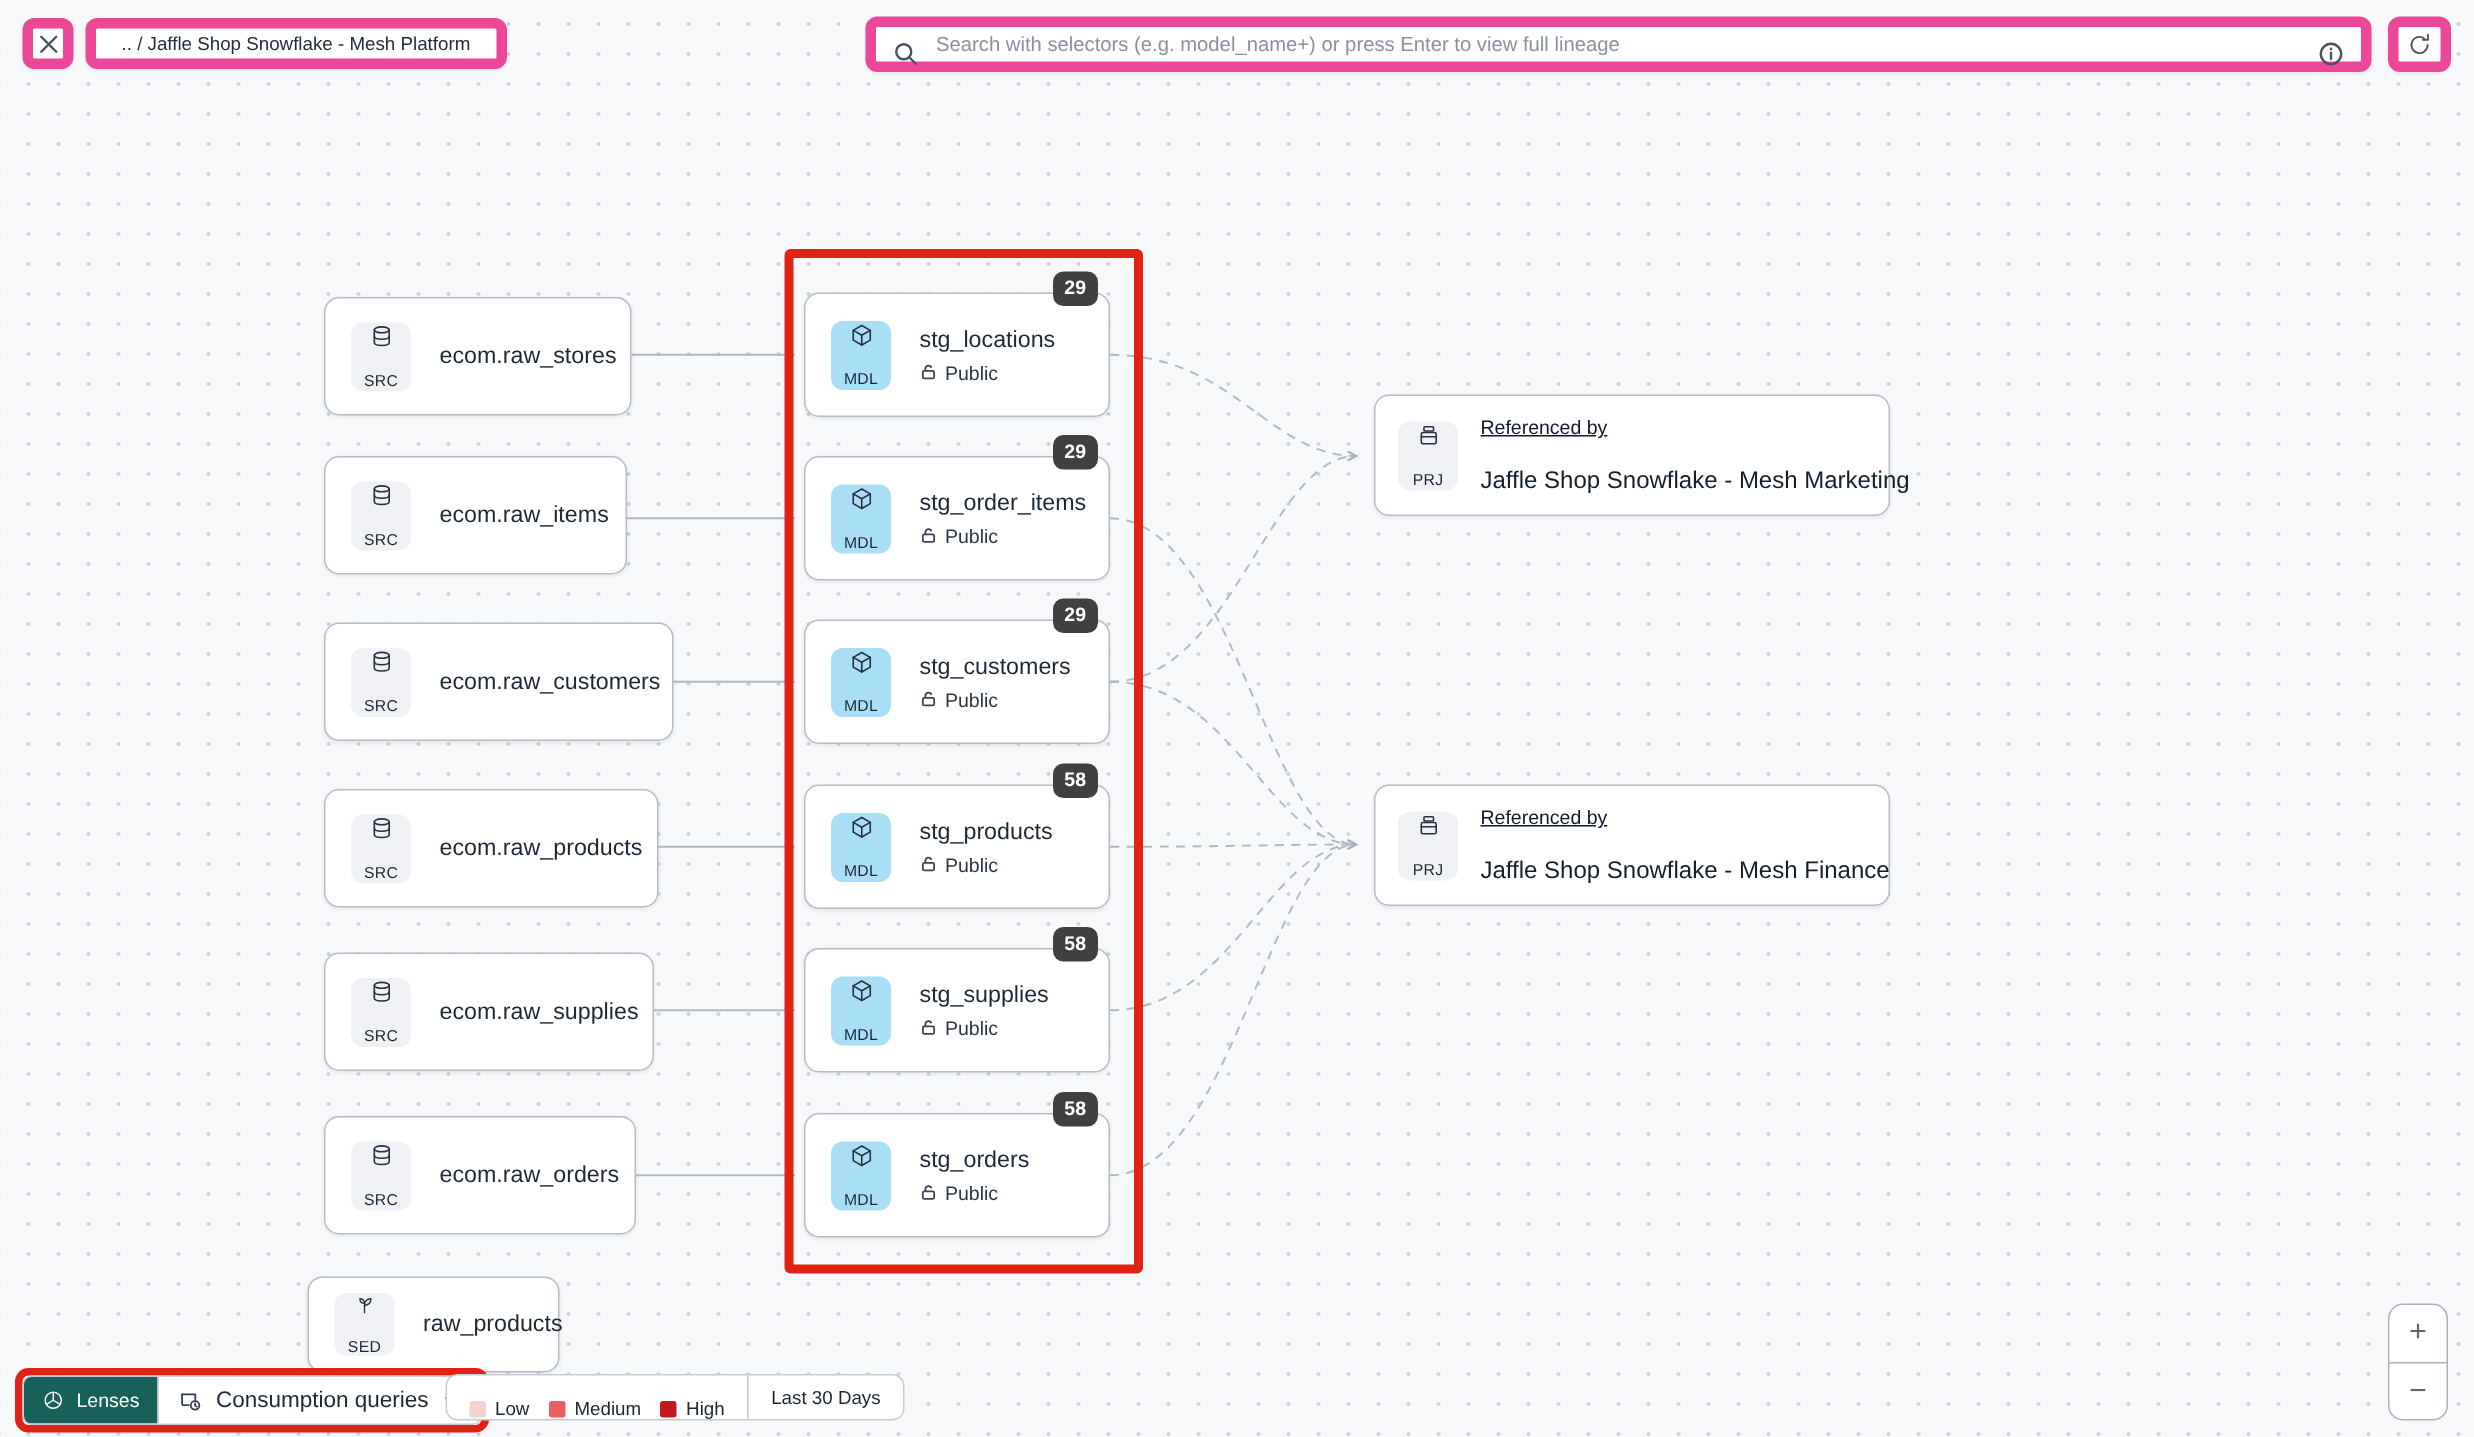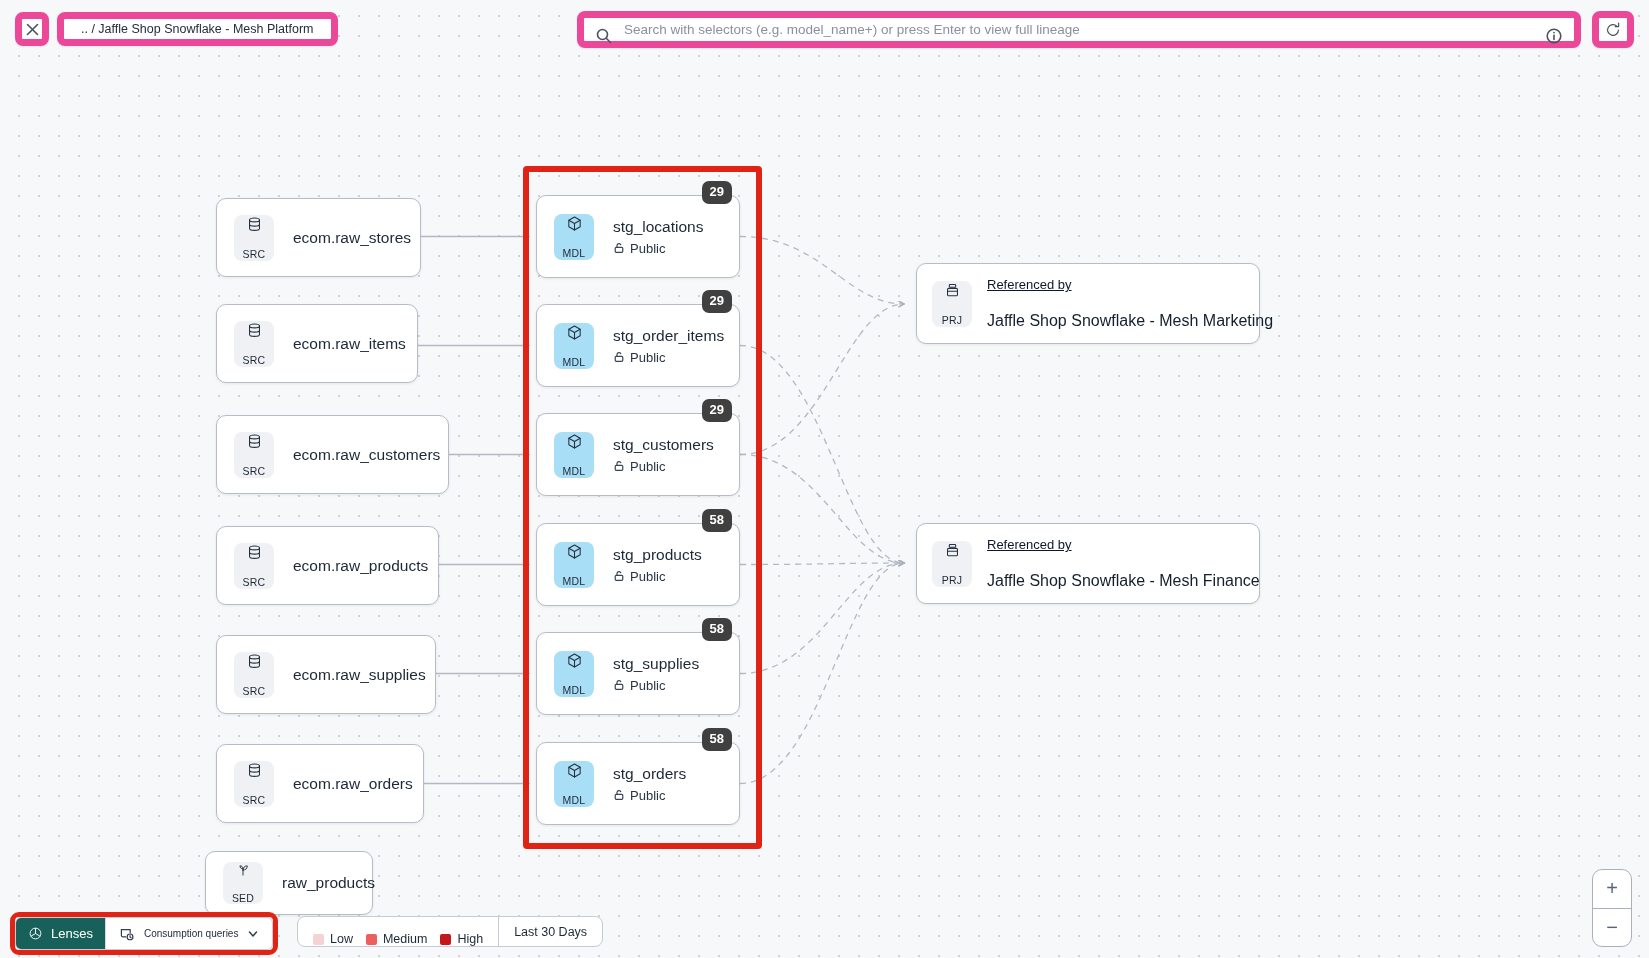--- a/index.html
+++ b/index.html
@@ -56,21 +56,21 @@
   .prj{padding-left:15px;gap:15px;}
   .prj-kicker{font-size:13px;color:#0f172a;text-decoration:underline;}
   .prj-name{font-size:16px;color:#141f2d;margin-top:20px;white-space:nowrap;}
   
   .sel-rect{position:absolute;border:6px solid #e02314;border-radius:4px;z-index:3;pointer-events:none;}
   
   .lens-wrap{position:absolute;left:10px;top:912px;border:5px solid #e02314;border-radius:9px;z-index:7;}
   .lens-seg{display:flex;background:#fff;border:1px solid #c6cbd4;border-radius:6px;overflow:hidden;height:31px;}
   .lens-btn{background:#18615a;color:#fff;display:flex;align-items:center;gap:8px;padding:0 12px;font-size:13px;cursor:pointer;}
   .lens-btn svg{stroke:#fff;fill:none;stroke-width:1.5;}
-  .lens-dd{display:flex;align-items:center;gap:9px;padding:0 13px;font-size:10px;color:#1d2836;cursor:pointer;border-left:1px solid #d4d8de;}
+  .lens-dd{display:flex;align-items:center;gap:9px;padding:0 13px;font-size:15px;color:#1d2836;cursor:pointer;border-left:1px solid #d4d8de;}
   .lens-dd svg{stroke:#333e4d;fill:none;stroke-width:1.5;stroke-linecap:round;stroke-linejoin:round;}
   
   .legend-bar{
     position:absolute;left:297px;top:916px;height:31px;background:#fff;z-index:7;
     border:1px solid #c6cbd4;border-radius:8px;display:flex;align-items:stretch;box-sizing:border-box;
   }
   .legend-items{display:flex;align-items:flex-end;gap:13px;padding:0 15px;font-size:12.5px;color:#1d2836;}
   .legend-item{display:flex;align-items:center;gap:6px;}
   .sw{width:11px;height:11px;border-radius:2px;display:inline-block;}
   .legend-period{display:flex;align-items:center;padding:0 15px;font-size:12.5px;border-left:1px solid #c6cbd4;}

